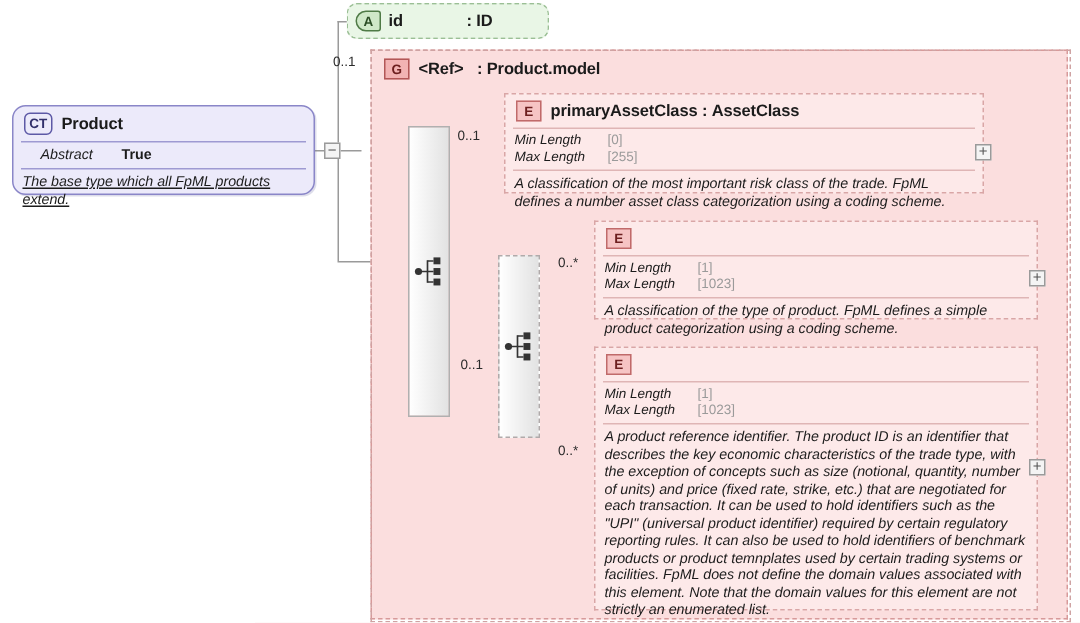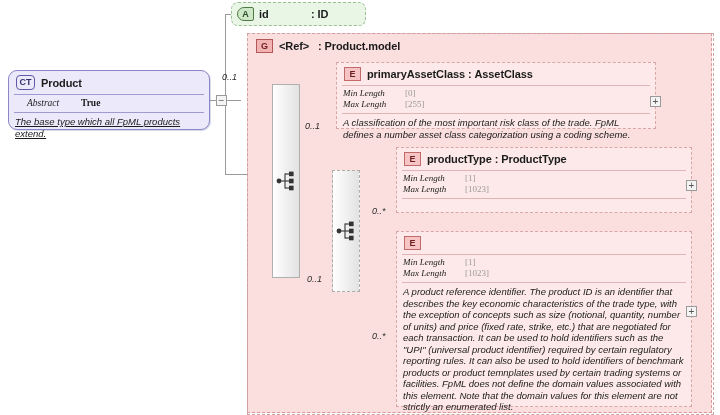--- a/index.html
+++ b/index.html
@@ -40,21 +40,20 @@
     display: flex; align-items: center; justify-content: center;
     font-size: 9px; font-weight: bold;
     line-height: 1;
   }
 
   .facets {
     padding: 2px 6px 3px 6px;
     font-size: 9px;
     line-height: 11px;
     color: #1b1b1b;
-    font-family: Liberation Serif, serif;
   }
   .facet-row { display: flex; }
   .facet-name { font-style: italic; width: 62px; white-space: nowrap; }
   .facet-val  { color: #9a9a9a; white-space: nowrap; }
 
   .annot {
     padding: 3px 7px 4px 6px;
     font-size: 9.5px;
     line-height: 11.5px;
     font-style: italic;
@@ -158,24 +157,22 @@
     background: #f4f4f4;
     display: flex; align-items: center; justify-content: center;
     font-size: 10px; line-height: 1; color: #555;
     font-family: "Liberation Sans", sans-serif;
   }
 
   
   .card {
     position: absolute;
     font-size: 9px;
-    font-style: italic;
     color: #2b2b2b;
     white-space: nowrap;
-    margin-top: 36px;
   }
 
   
   #outer-frame {
     position: absolute;
     left: 247px; top: 33px; width: 465px; height: 380px;
     border: 1px dashed #cfa3a3;
     pointer-events: none;
   }
 </style>
@@ -291,34 +288,34 @@
     </div>
     <div class="rule"></div>
     <div class="annot">A classification of the most important risk class of the trade. FpML defines a number asset class categorization using a coding scheme.</div>
   </div>
   <div class="toggle" style="left:650px; top:96px;">+</div>
 
   <div class="card" style="left:372px; top:170px;">0..*</div>
   <div class="node el" id="el-producttype">
     <div class="node-head">
       <span class="badge">E</span>
-      <span class="node-title"><span>productType</span>&nbsp;<span class="sep">:</span>&nbsp;<span>ProductType</span></span>
     </div>
     <div class="rule"></div>
     <div class="facets">
       <div class="facet-row">
         <span class="facet-name">Min Length</span>
         <span class="facet-val">[1]</span>
       </div>
       <div class="facet-row">
         <span class="facet-name">Max Length</span>
         <span class="facet-val">[1023]</span>
       </div>
     </div>
     <div class="rule"></div>
+    <div class="annot">A classification of the type of product. FpML defines a simple product categorization using a coding scheme.</div>
   </div>
   <div class="toggle" style="left:686px; top:180px;">+</div>
 
   <div class="card" style="left:372px; top:295px;">0..*</div>
   <div class="node el" id="el-productid">
     <div class="node-head">
       <span class="badge">E</span>
     </div>
     <div class="rule"></div>
     <div class="facets">

